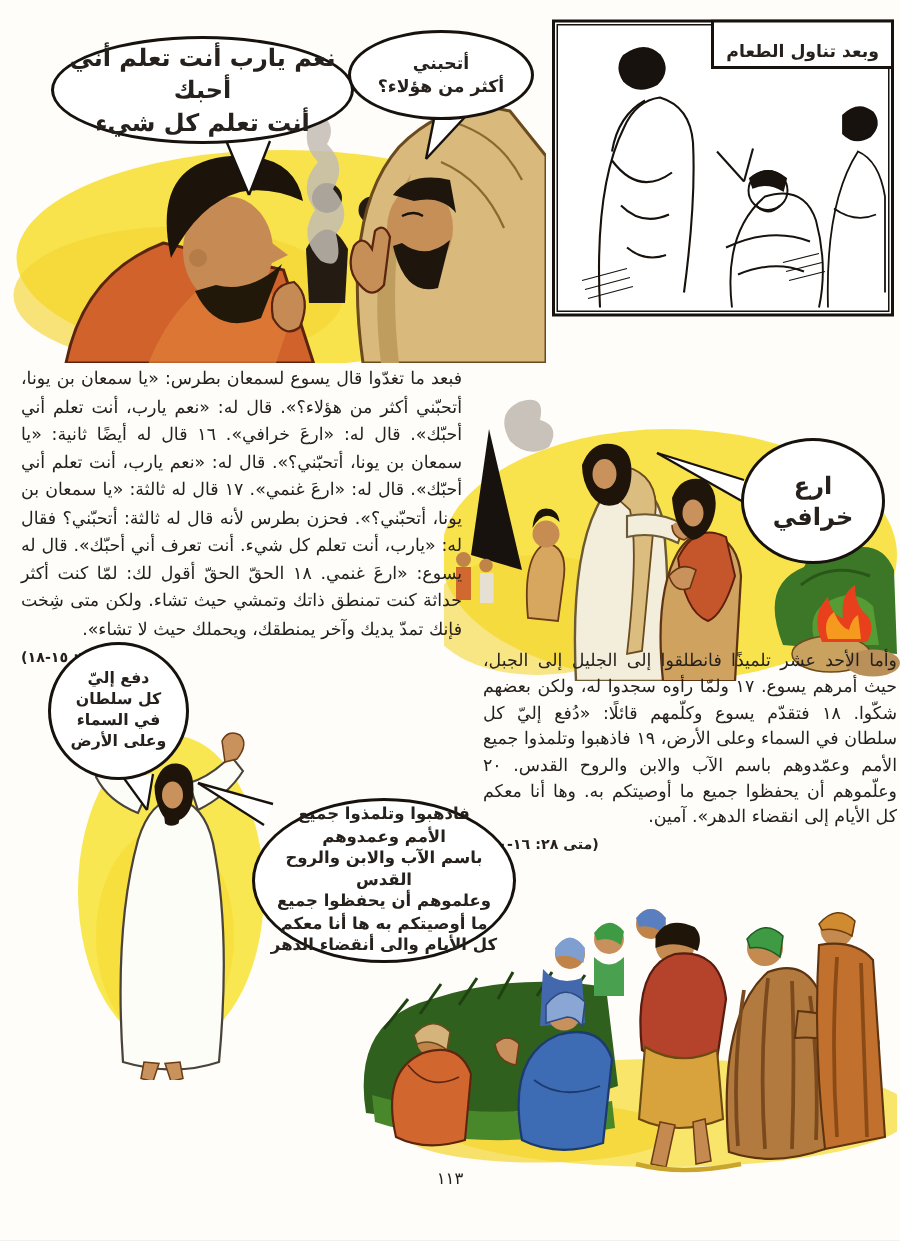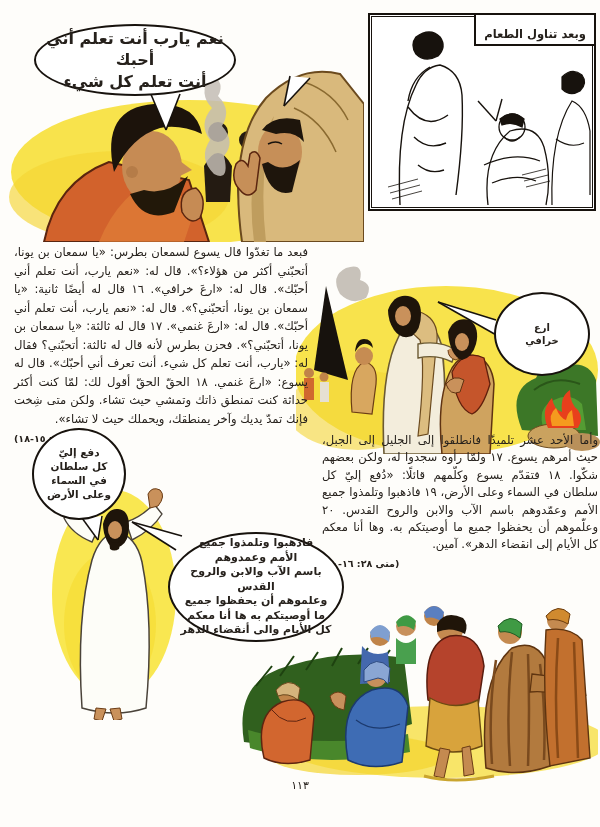--- a/index.html
+++ b/index.html
@@ -60,20 +60,22 @@
       <line x1="146" y1="80" x2="162" y2="118" stroke="#17120d" stroke-width="1.6"></line>
       <line x1="162" y1="118" x2="176" y2="82" stroke="#17120d" stroke-width="1.6"></line>
       <polygon points="286,64 280,94 306,66" fill="#fff"></polygon>
       <line x1="286" y1="64" x2="280" y2="94" stroke="#17120d" stroke-width="1.6"></line>
       <line x1="280" y1="94" x2="306" y2="66" stroke="#17120d" stroke-width="1.6"></line>
     </g>
   </svg>
 
   <div class="bubble" style="left:34px;top:24px;width:202px;height:72px;font-size:16px;">نعم يارب أنت تعلم أني أحبك
 أنت تعلم كل شيء</div>
+  <div class="bubble" style="left:232px;top:20px;width:124px;height:60px;font-size:11.5px;">أتحبني
+أكثر من هؤلاء؟</div>
 
   <div class="panel-bw">
     <div class="caption">وبعد تناول الطعام</div>
     <svg width="224" height="194" viewBox="0 0 224 194">
       <rect x="1.5" y="1.5" width="221" height="191" fill="none" stroke="#17120d" stroke-width="1"></rect>
       <g stroke="#17120d" fill="none" stroke-width="1.4">
         <path d="M46 22 q14 -10 24 0 q7 10 -2 19 q-13 7 -22 -2 q-6 -9 0 -17 Z" fill="#17120d"></path>
         <path d="M30 190 q-4 -80 16 -120 q8 -18 24 -20 q20 6 22 30 q2 40 -6 100"></path>
         <path d="M38 92 q18 24 40 8 M44 122 q14 14 32 6 M48 150 q12 10 26 5"></path>
         <path d="M60 52 q-18 10 -22 34"></path>
@@ -145,21 +147,21 @@
     <g>
       <ellipse cx="258" cy="178" rx="26" ry="12" fill="#caa25f" stroke="#6b4a1e"></ellipse>
       <ellipse cx="286" cy="184" rx="18" ry="9" fill="#b9905a"></ellipse>
       <path d="M252 170 q-8 -18 4 -30 q2 12 10 14 q-2 -16 8 -22 q0 14 8 20 q6 8 0 18 z" fill="#e8401c"></path>
       <path d="M256 168 q-4 -12 4 -18 q4 10 10 12 q2 -8 6 -10 l2 16 z" fill="#f59a1e"></path>
     </g>
     <polygon points="200,62 142,44 202,78" fill="#fff"></polygon>
     <line x1="200" y1="62" x2="142" y2="44" stroke="#17120d" stroke-width="1.5"></line>
     <line x1="142" y1="44" x2="202" y2="78" stroke="#17120d" stroke-width="1.5"></line>
   </svg>
-  <div class="bubble" style="left:494px;top:292px;width:96px;height:84px;font-size:10px;">ارع
+  <div class="bubble" style="left:494px;top:292px;width:96px;height:84px;font-size:16px;">ارع
 خرافي</div>
 
   <div class="bodytext" style="left:322px;top:432px;width:276px;line-height:1.5;" dir="rtl">
     <span>وأما الأحد عشر تلميذًا فانطلقوا إلى الجليل إلى الجبل، حيث أمرهم يسوع. ١٧ ولمّا رأوه سجدوا له، ولكن بعضهم شكّوا. ١٨ فتقدّم يسوع وكلّمهم قائلًا: «دُفع إليّ كل سلطان في السماء وعلى الأرض، ١٩ فاذهبوا وتلمذوا جميع الأمم وعمّدوهم باسم الآب والابن والروح القدس. ٢٠ وعلّموهم أن يحفظوا جميع ما أوصيتكم به. وها أنا معكم كل الأيام إلى انقضاء الدهر». آمين.</span>
     <div class="ref">(متى ٢٨: ١٦-٢٠)</div>
   </div>
 
   <svg class="abs" style="left:2px;top:424px;" width="180" height="296" viewBox="0 0 180 296">
     <ellipse cx="112" cy="170" rx="62" ry="104" fill="#f8e43e" opacity=".9"></ellipse>
     <ellipse cx="108" cy="200" rx="46" ry="72" fill="#f5da2e" opacity=".55"></ellipse>

